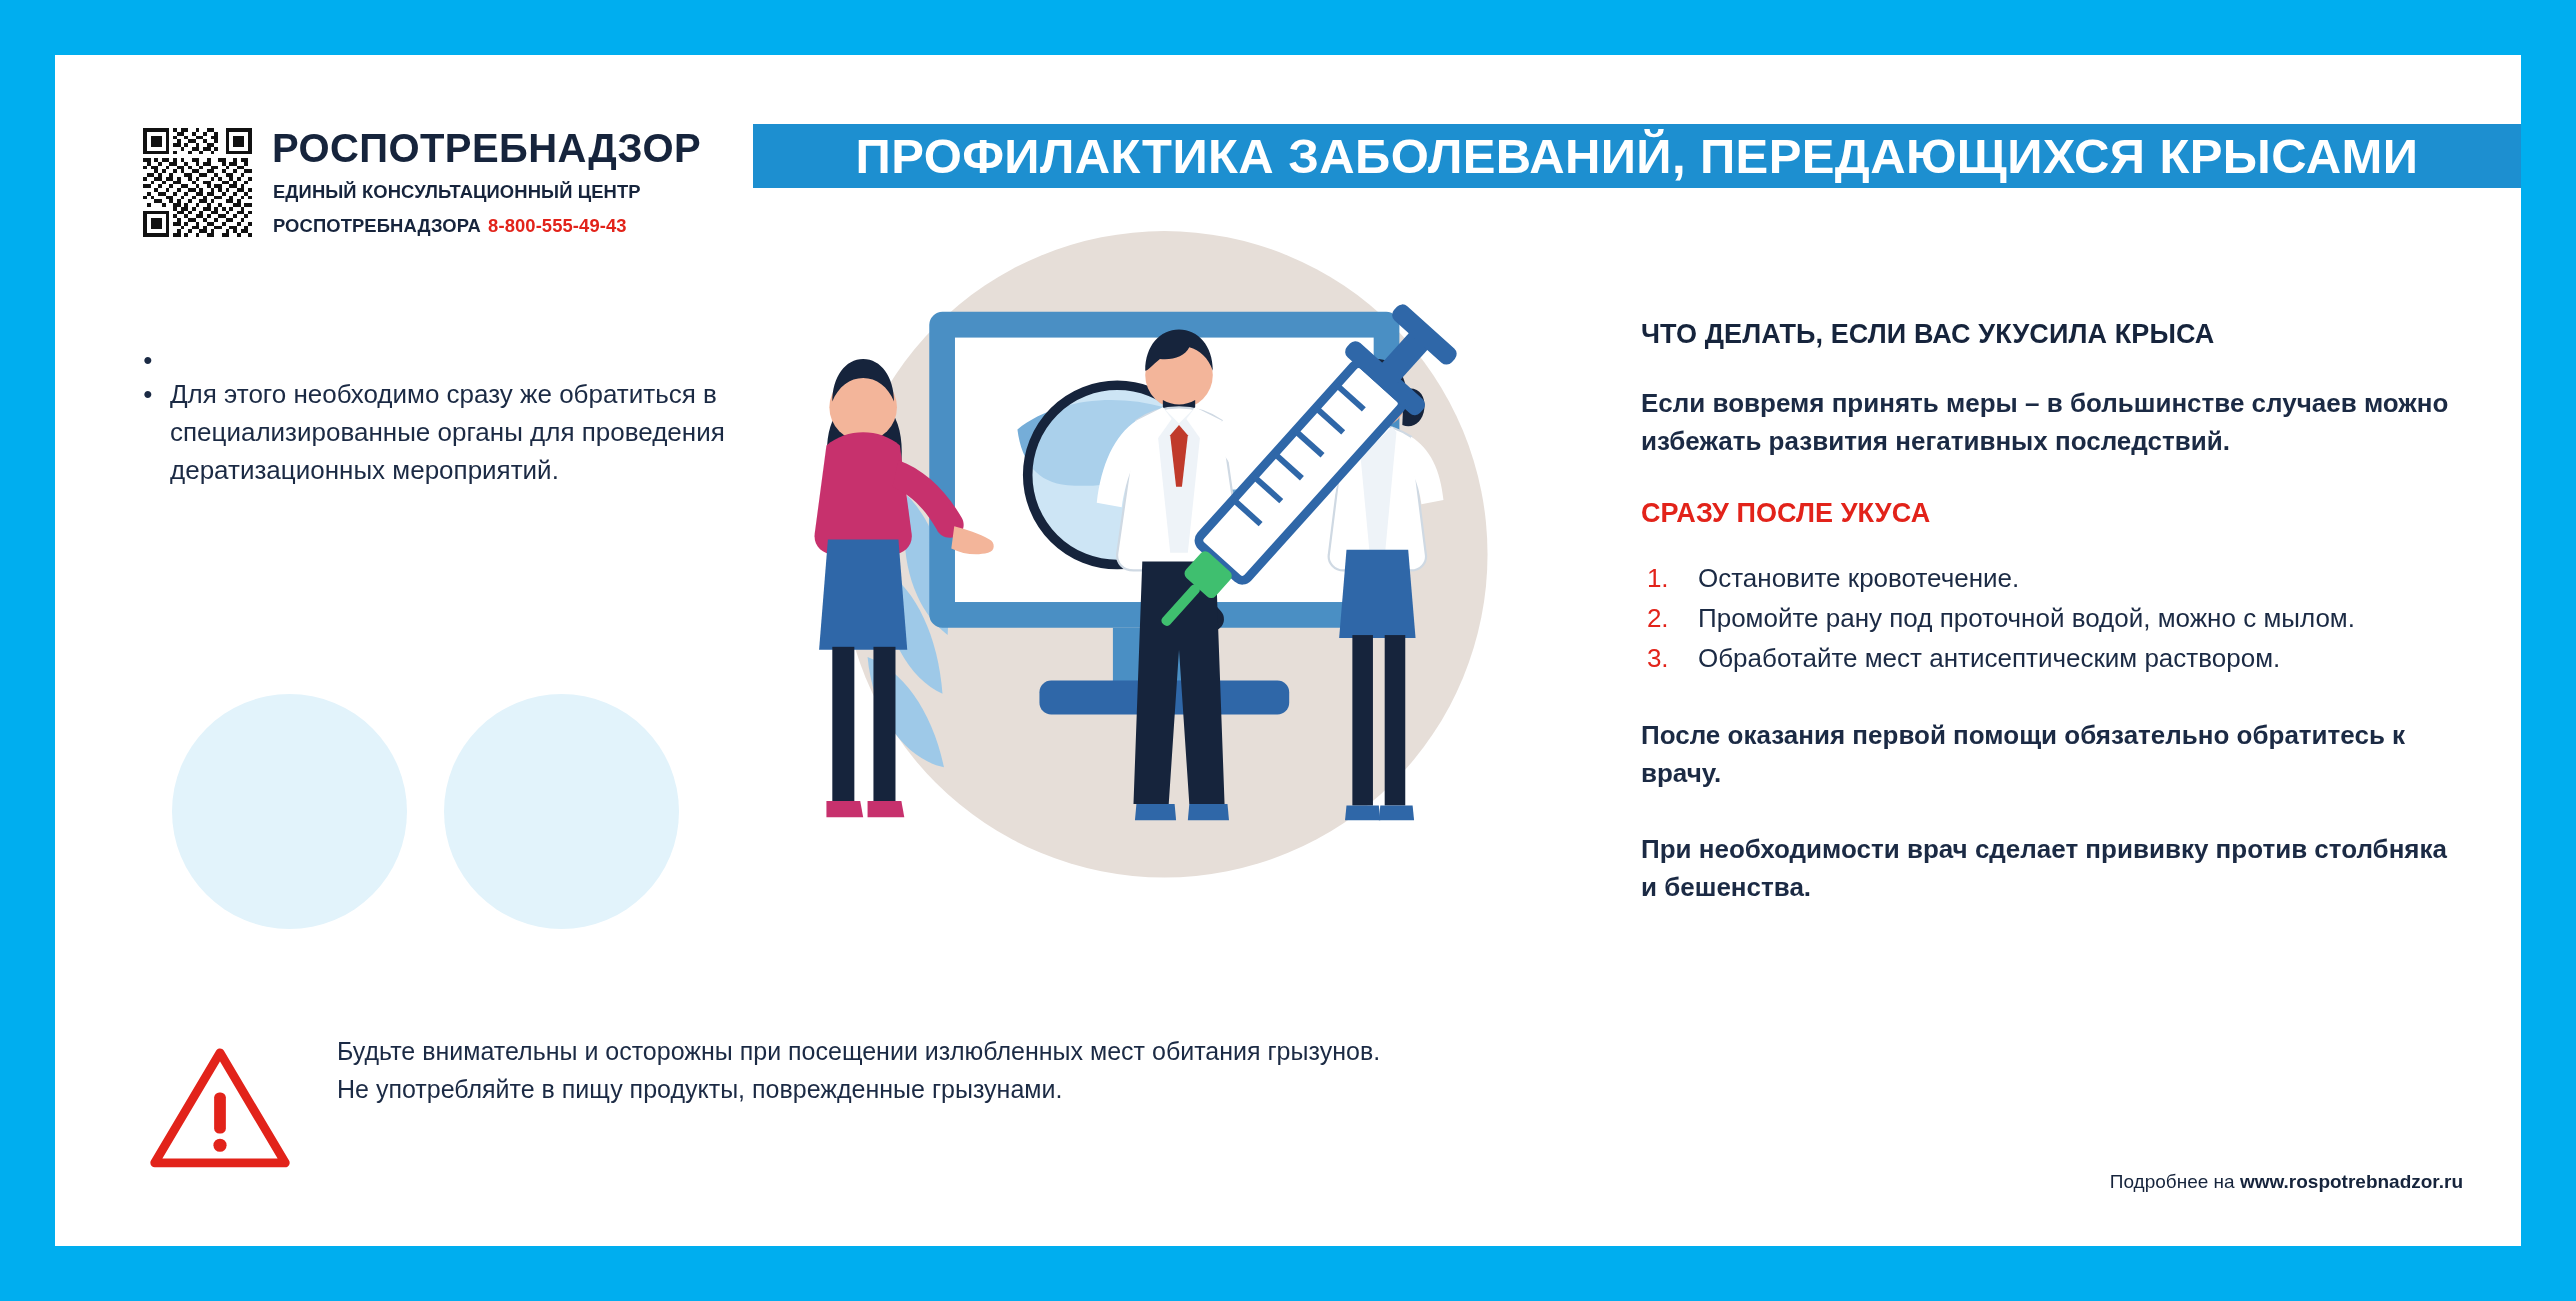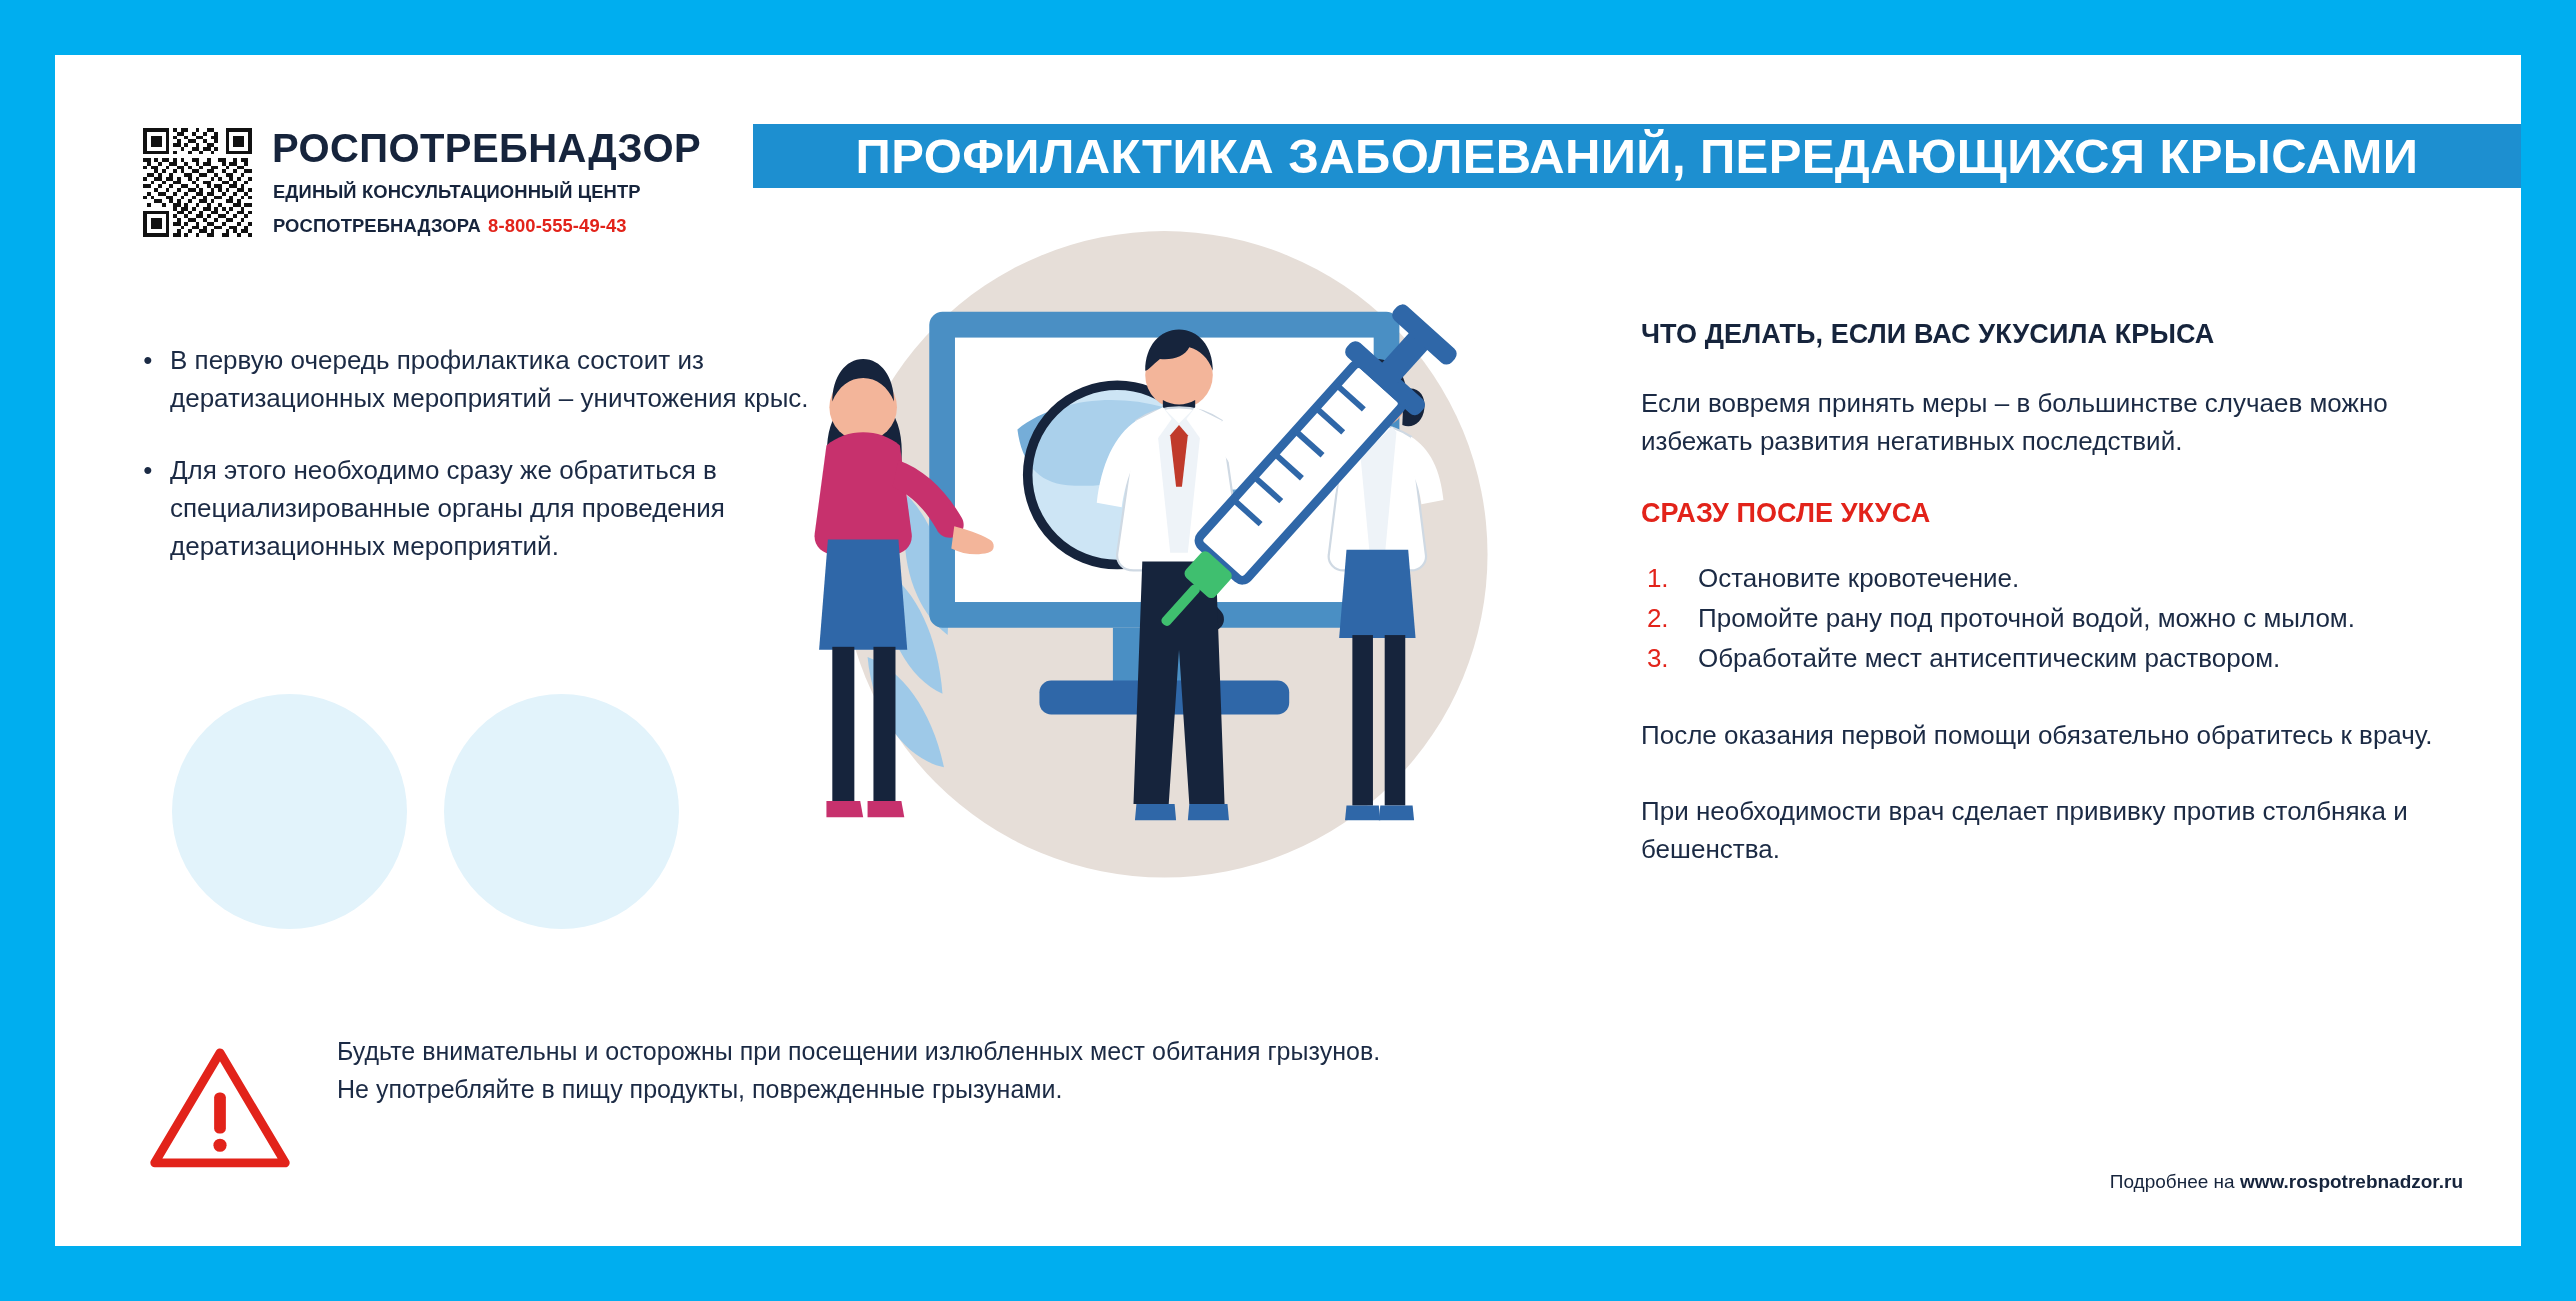--- a/index.html
+++ b/index.html
@@ -191,20 +191,21 @@
     font-weight: bold;
     color: #16243c;
     letter-spacing: 0.1px;
     margin-bottom: 34px;
   }
   .rc-p {
     font-size: 26px;
     line-height: 38px;
     color: #1b2a44;
     margin-bottom: 38px;
+    font-weight: bold;
   }
   .rc-h2 {
     font-size: 27px;
     font-weight: bold;
     color: #E2231A;
     letter-spacing: 0.1px;
     margin-bottom: 29px;
   }
   .rc-list {
     margin: 0 0 38px 0;
@@ -477,21 +478,20 @@
       </div>
 
       <div class="title-bar">
         <div class="title-text">ПРОФИЛАКТИКА ЗАБОЛЕВАНИЙ, ПЕРЕДАЮЩИХСЯ КРЫСАМИ</div>
       </div>
     </div>
 
     <div class="left-col">
       <div class="bullet-para">
         <span class="dot">•</span>
-        <span>В первую очередь профилактика состоит из дератизационных мероприятий – уничтожения крыс.</span>
       </div>
       <div class="bullet-para">
         <span class="dot">•</span>
         <span>Для этого необходимо сразу же обратиться в специализированные органы для проведения дератизационных мероприятий.</span>
       </div>
     </div>
 
     <div class="icon-row">
 
       <div class="circle-wrap c1">

